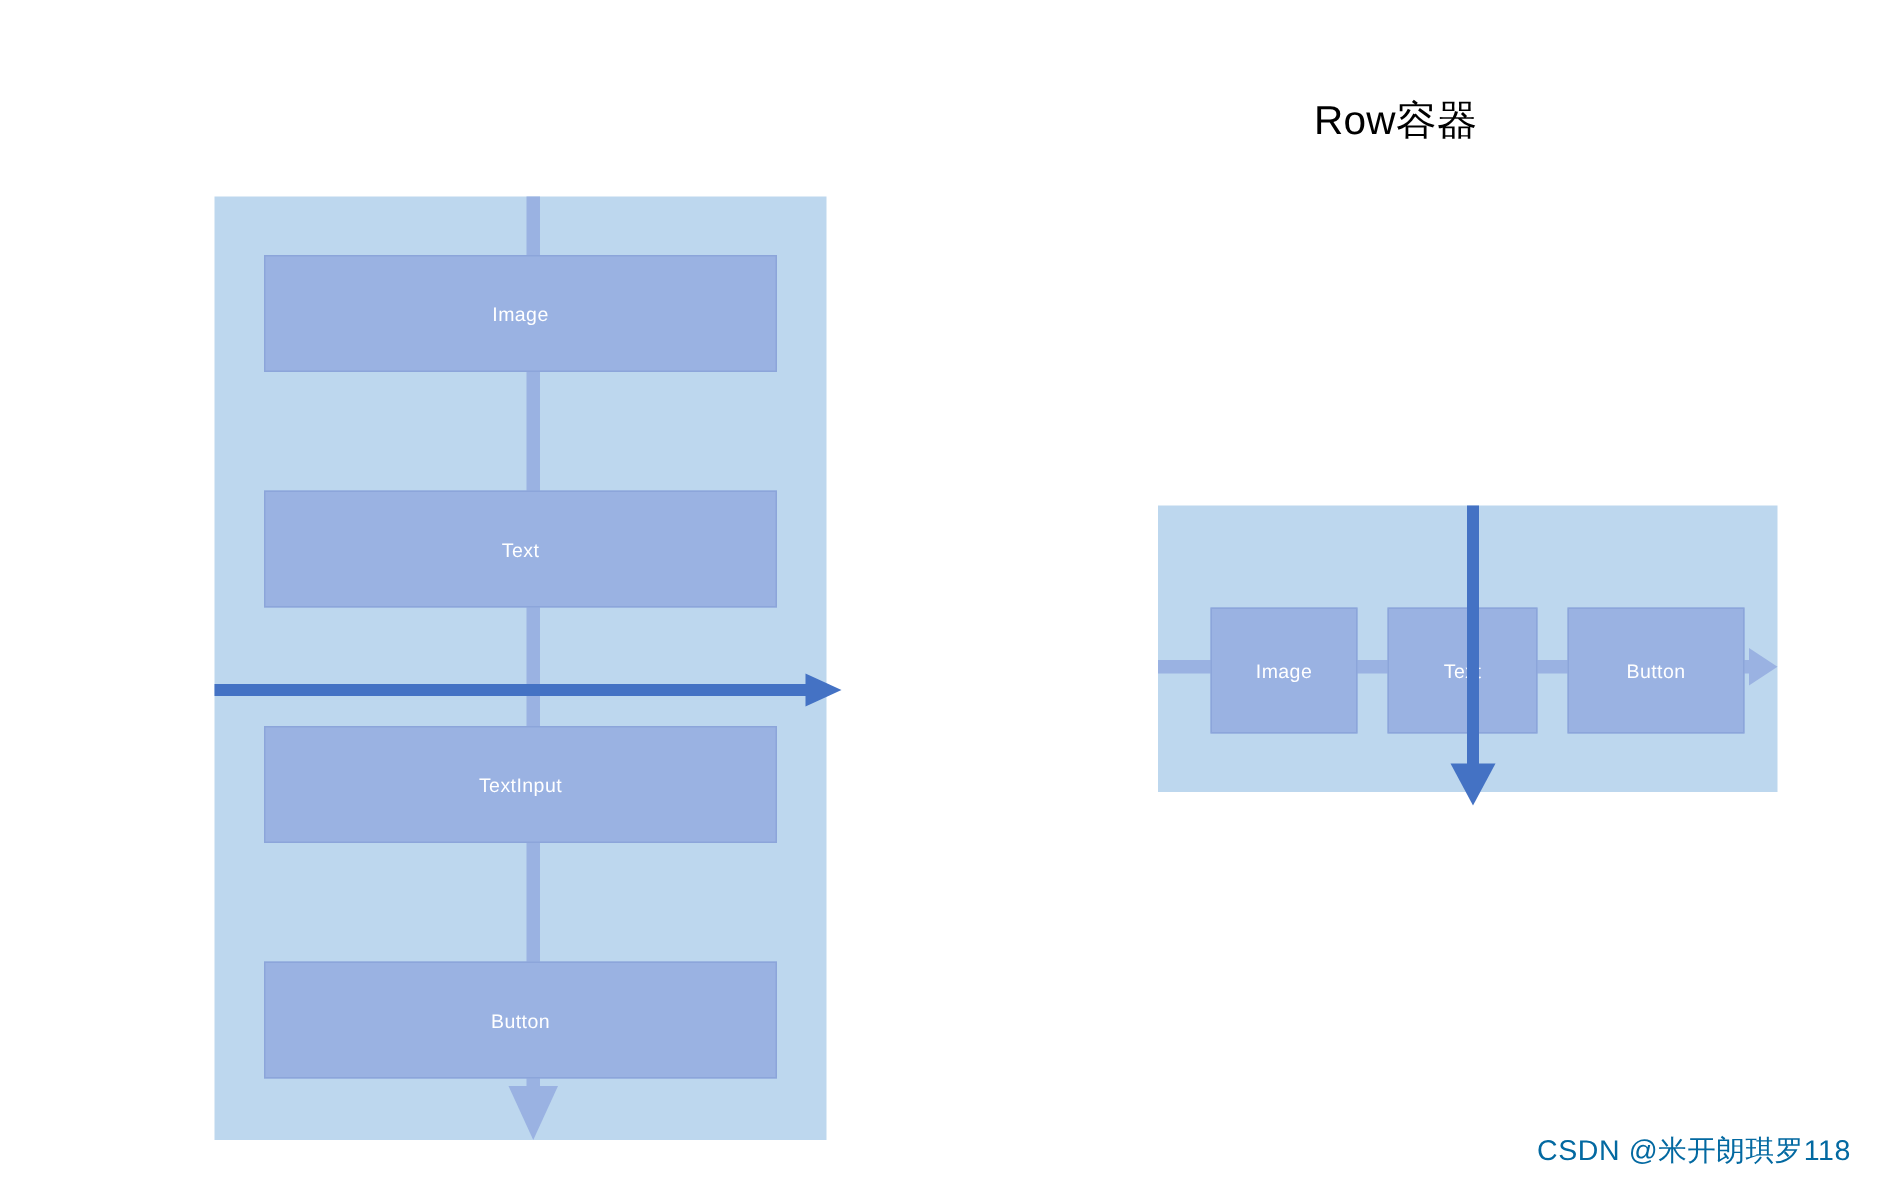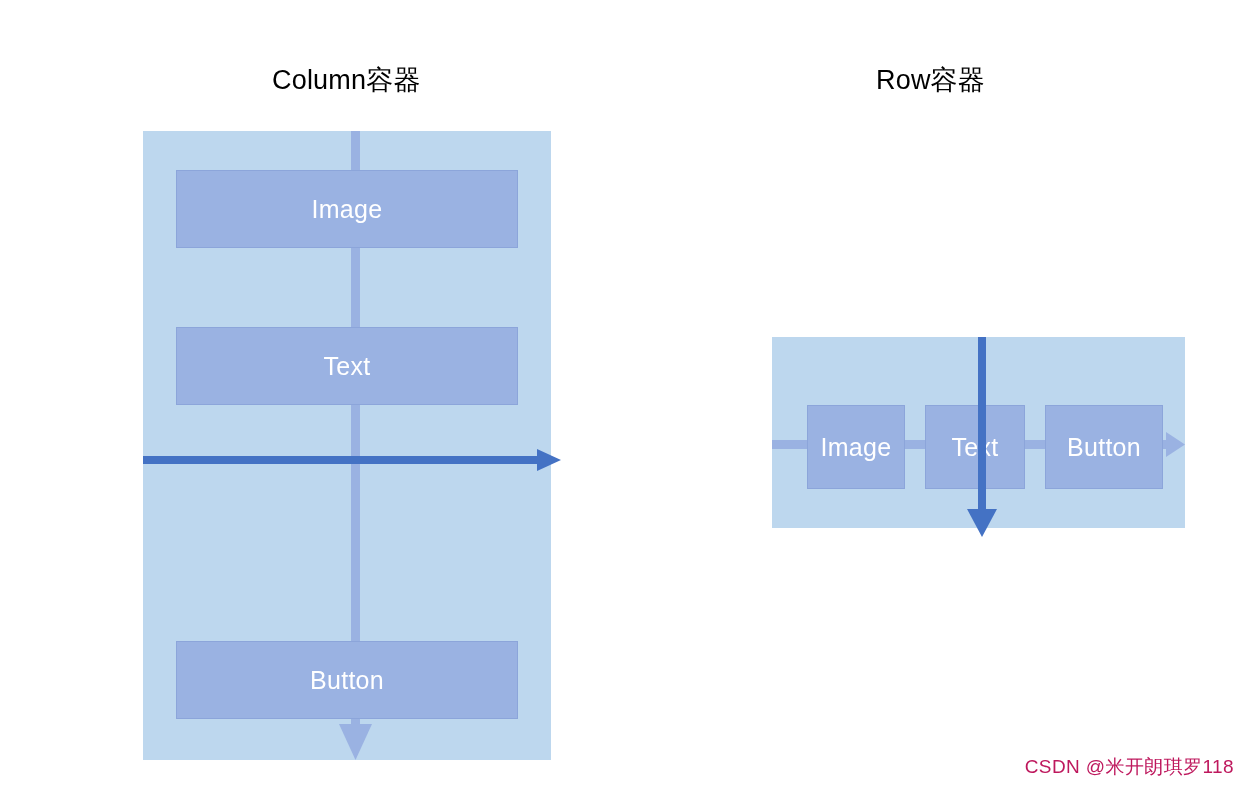--- a/index.html
+++ b/index.html
@@ -52,21 +52,21 @@
   
   .widget-box {
     position: absolute;
     background: #9AB2E2;
     border: 1px solid #8CA5DA;
     box-sizing: border-box;
     display: flex;
     align-items: center;
     justify-content: center;
     color: #ffffff;
-    font-size: 25px;
+    font-size: 13px;
     font-weight: 400;
     letter-spacing: 0.3px;
   }
   
   .col-child {
     left: 33px;
     width: 342px;
     height: 78px;
   }
   #col-child-0 { top: 39px; }
@@ -117,47 +117,49 @@
     width: 413px;
     height: 210px;
   }
 
   
   #watermark {
     position: absolute;
     right: 18px;
     bottom: 10px;
     font-size: 19px;
-    color: #be185d;
+    color: #0369a1;
     white-space: nowrap;
     letter-spacing: 0.4px;
   }
 </style>
 </head>
 <body>
 
 <div class="stage">
 
-  <div class="diagram-title" id="title-column">Column容器</div>
 
   <div class="container-box" id="column-container">
 
     <svg class="arrow-svg" id="column-main-axis-arrow" viewBox="0 0 408 629">
       <g>
         <rect x="208" y="0" width="9" height="595" fill="#9AB2E2"></rect>
         <polygon points="196,593 229,593 212.5,629" fill="#9AB2E2"></polygon>
       </g>
     </svg>
 
     <div class="widget-box col-child" id="col-child-0">
       <span>Image</span>
     </div>
     <div class="widget-box col-child" id="col-child-1">
       <span>Text</span>
     </div>
+    <div class="widget-box col-child" id="col-child-2">
+      <span>TextInput</span>
+    </div>
     <div class="widget-box col-child" id="col-child-3">
       <span>Button</span>
     </div>
 
     <svg class="arrow-svg" id="column-cross-axis-arrow" viewBox="0 0 420 629">
       <g>
         <rect x="0" y="325" width="396" height="8" fill="#4472C4"></rect>
         <polygon points="394,318 394,340 418,329" fill="#4472C4"></polygon>
       </g>
     </svg>

